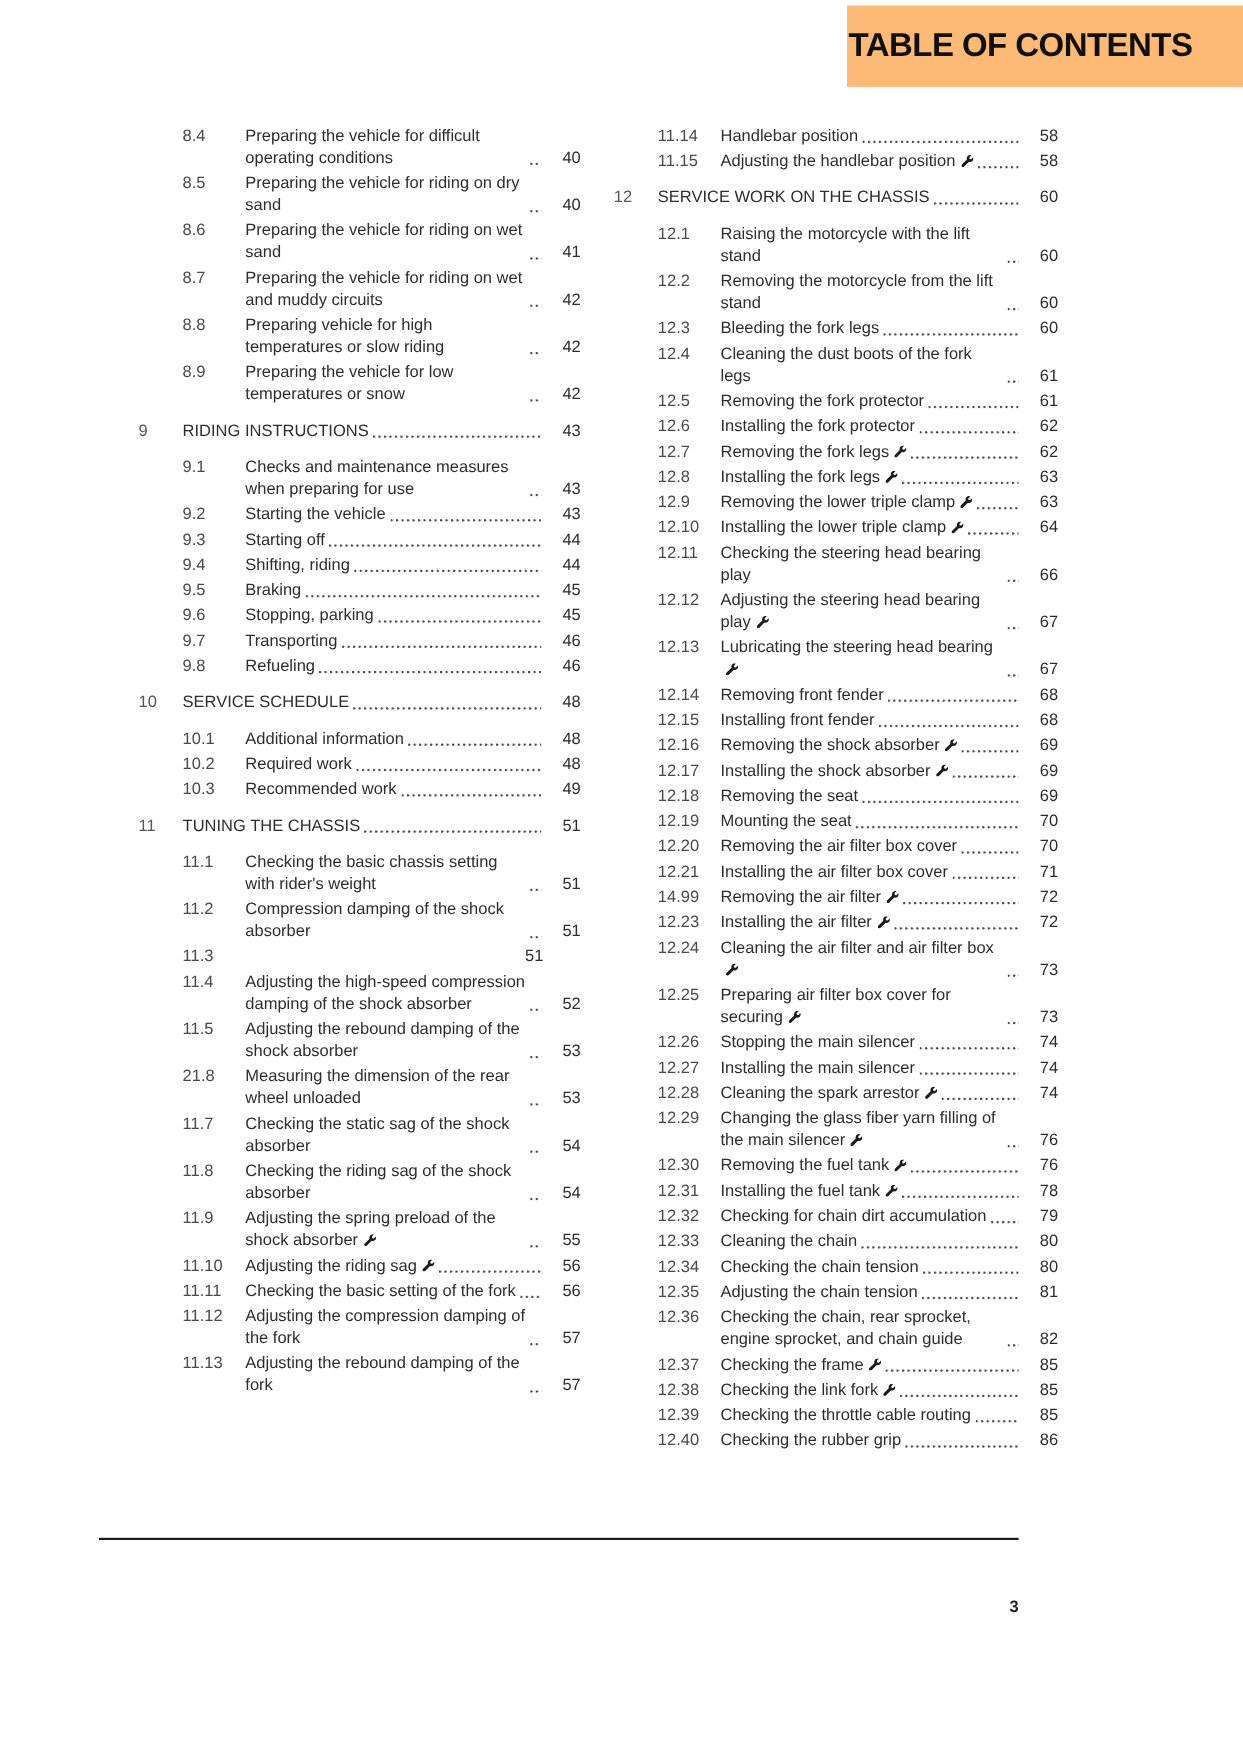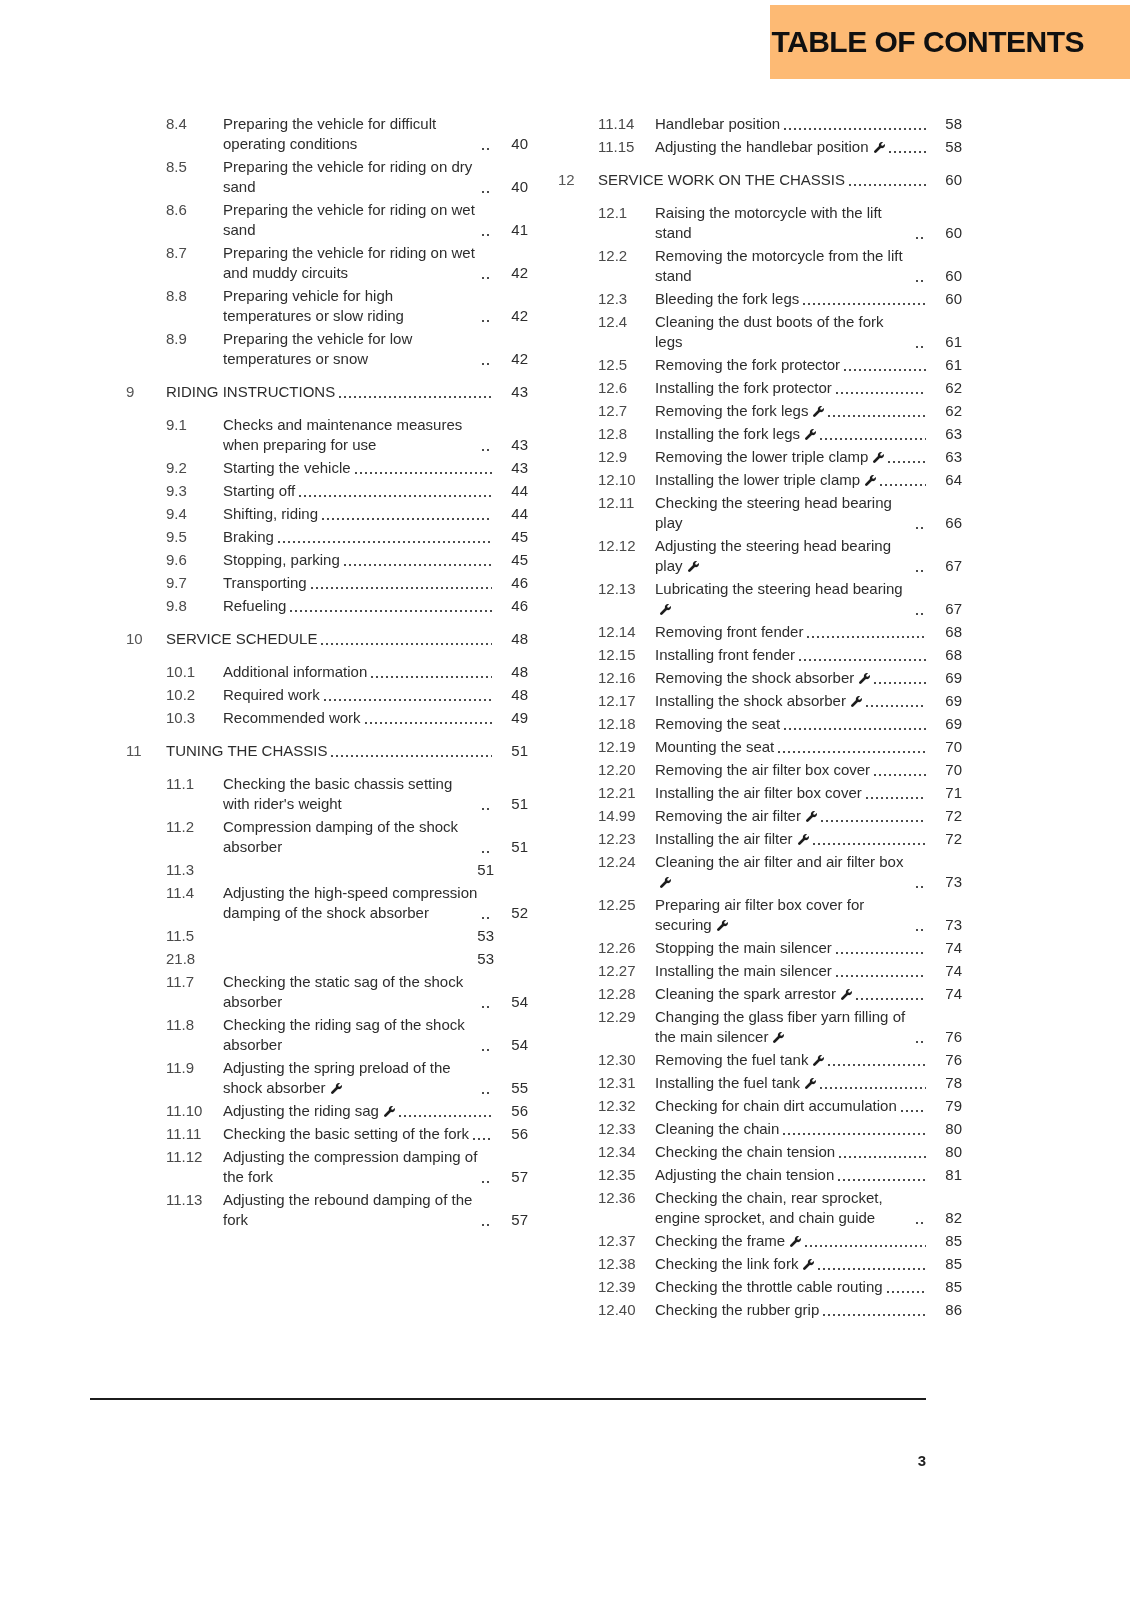--- a/index.html
+++ b/index.html
@@ -281,24 +281,32 @@
         <div class="entry">
     <span class="num">11.4</span>
     <span class="mid">
       <span class="title-wrap"><span class="title">Adjusting the high-speed compression damping of the shock absorber</span></span>
       <span class="leader"></span>
     </span>
     <span class="page-col">52</span>
   </div>
         <div class="entry">
     <span class="num">11.5</span>
+    <span class="mid">
+      <span class="title-wrap"><span class="title">Adjusting the rebound damping of the shock absorber</span></span>
+      <span class="leader"></span>
+    </span>
     <span class="page-col">53</span>
   </div>
         <div class="entry">
     <span class="num">21.8</span>
+    <span class="mid">
+      <span class="title-wrap"><span class="title">Measuring the dimension of the rear wheel unloaded</span></span>
+      <span class="leader"></span>
+    </span>
     <span class="page-col">53</span>
   </div>
         <div class="entry">
     <span class="num">11.7</span>
     <span class="mid">
       <span class="title-wrap"><span class="title">Checking the static sag of the shock absorber</span></span>
       <span class="leader"></span>
     </span>
     <span class="page-col">54</span>
   </div>

